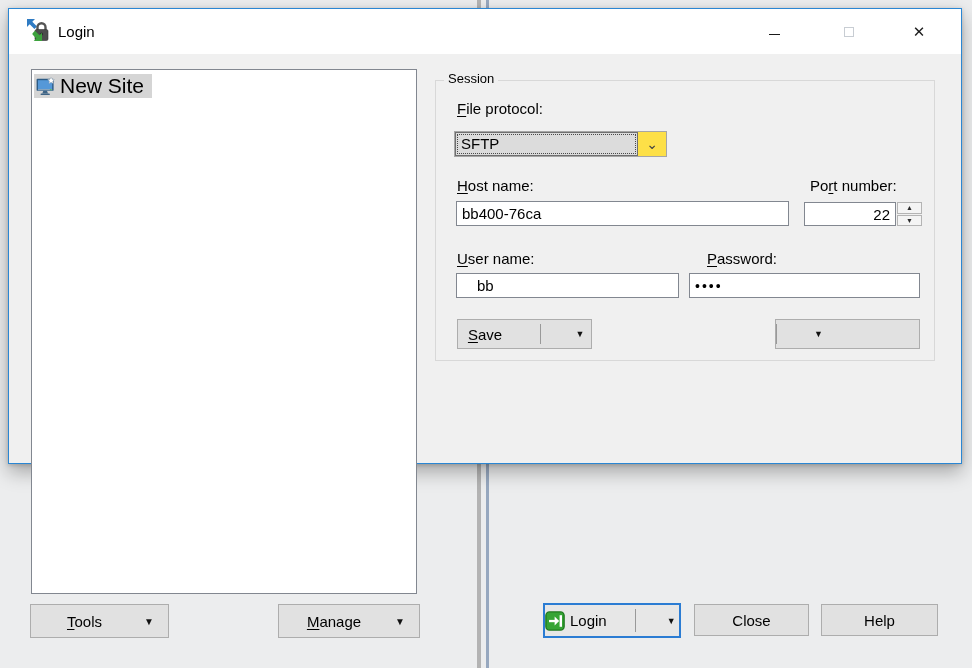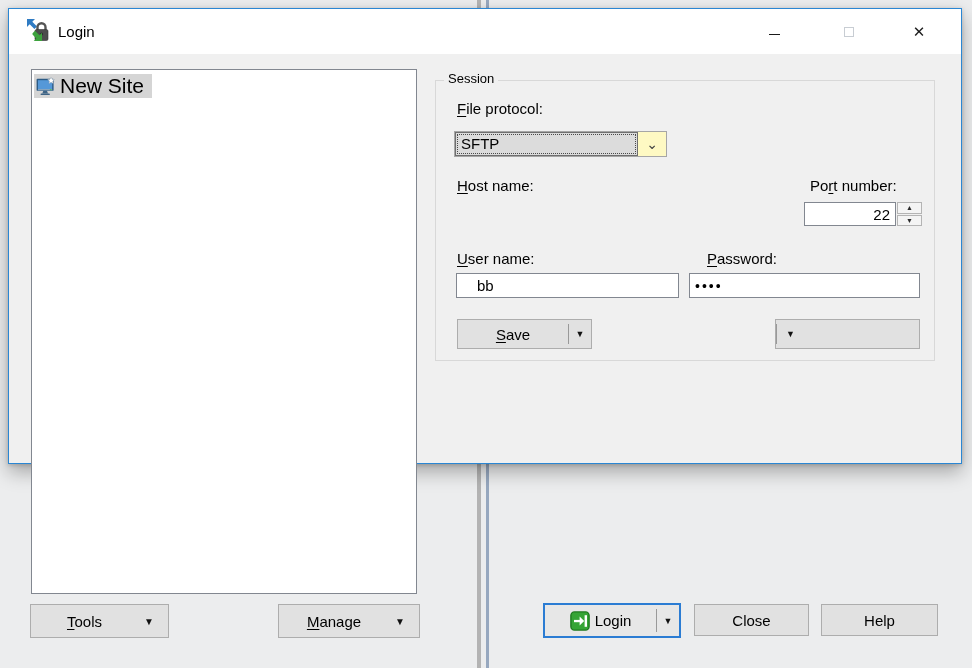--- a/index.html
+++ b/index.html
@@ -49,21 +49,21 @@
   }
   .group-label {
     position:absolute; left:8px; top:-10px; background:#f0f0f0;
     padding:0 4px; font-size:13px;
   }
   .lbl { position:absolute; font-size:15px; white-space:nowrap; }
   .accel { text-decoration:underline; text-underline-offset:2px; }
 
   .combo {
     position:absolute; left:18px; top:50px; width:213px; height:26px;
-    border:1px solid #a6a6a6; background:#fef9c3; display:flex; cursor:default;
+    border:1px solid #a6a6a6; background:#fde047; display:flex; cursor:default;
   }
   .combo-value {
     flex:1; background:#dcdcdc; border:1px solid #6f6f6f;
     outline:1px dotted #4a4a4a; outline-offset:-3px;
     padding-left:5px; line-height:22px; font-size:15px;
   }
   .combo-arrow { width:28px; display:flex; align-items:center; justify-content:center; color:#444; font-size:14px; }
 
   .tb {
     position:absolute; height:25px; border:1px solid #828790; background:#fff;
@@ -78,21 +78,21 @@
   .spin-btn {
     flex:1; border:1px solid #b4b4b4; background:#f4f4f4;
     display:flex; align-items:center; justify-content:center;
     font-size:7px; color:#2b2b2b; line-height:1; cursor:default;
   }
   .spin-btn + .spin-btn { margin-top:1px; }
 
   
   .btn {
     position:absolute; background:#e1e1e1; border:1px solid #adadad;
-    display:flex; align-items:stretch; font-size:15px; cursor:default;
+    display:flex; align-items:stretch; font-size:15px; cursor:default;gap:28px;
   }
   .btn .main { flex:1; display:flex; align-items:center; justify-content:center; gap:6px; }
   .btn .sep { width:1px; background:#999; margin:4px 0; }
   .btn .arrow { width:22px; display:flex; align-items:center; justify-content:center; font-size:9px; color:#111; }
   .btn.wide-arrow .arrow { width:27px; }
 
   .btn.save { left:21px; top:238px; width:135px; height:30px; }
   .btn.advanced { left:339px; top:238px; width:145px; height:30px; }
 
   .btn.tools { left:21px; top:595px; width:139px; height:34px; }
@@ -155,20 +155,21 @@
     <span class="group-label">Session</span>
 
     <span class="lbl" style="left:21px; top:19px;"><span></span><span class="accel">F</span><span>ile protocol:</span></span>
 
     <div class="combo">
       <div class="combo-value">SFTP</div>
       <div class="combo-arrow">⌄</div>
     </div>
 
     <span class="lbl" style="left:21px; top:96px;"><span></span><span class="accel">H</span><span>ost name:</span></span>
+    <input class="tb" style="left: 20px; top: 120px; width: 333px;" value="bb400-76ca">
 
     <span class="lbl" style="left:374px; top:96px;"><span>Po</span><span class="accel">r</span><span>t number:</span></span>
     <div class="spin-wrap" style="left:368px; top:121px; width:118px; height:24px;">
       <input class="tb" style="width: 92px; height: 24px;" value="22">
       <div class="spinner">
         <div class="spin-btn">▲</div>
         <div class="spin-btn">▼</div>
       </div>
     </div>
 

